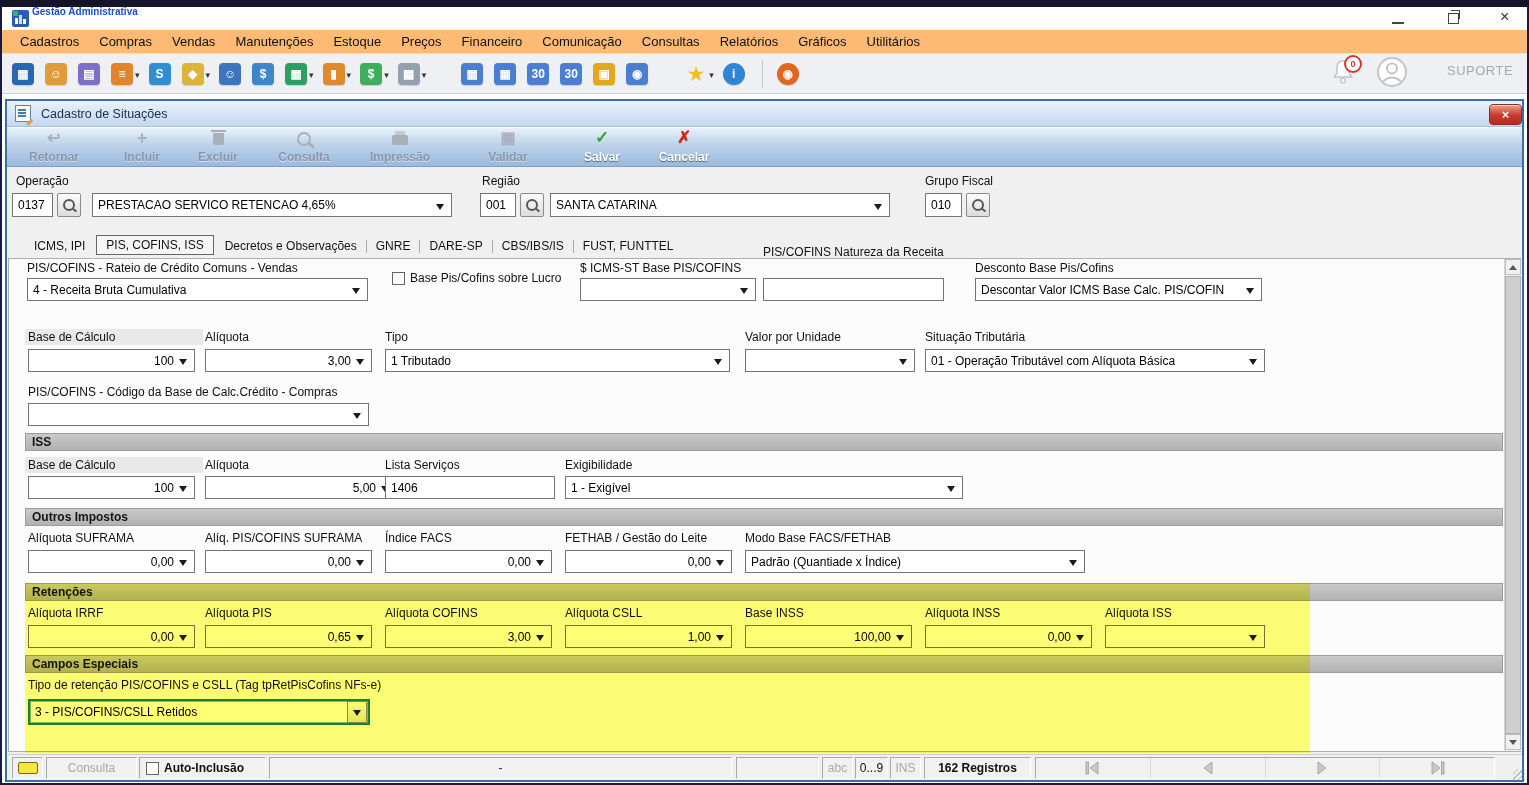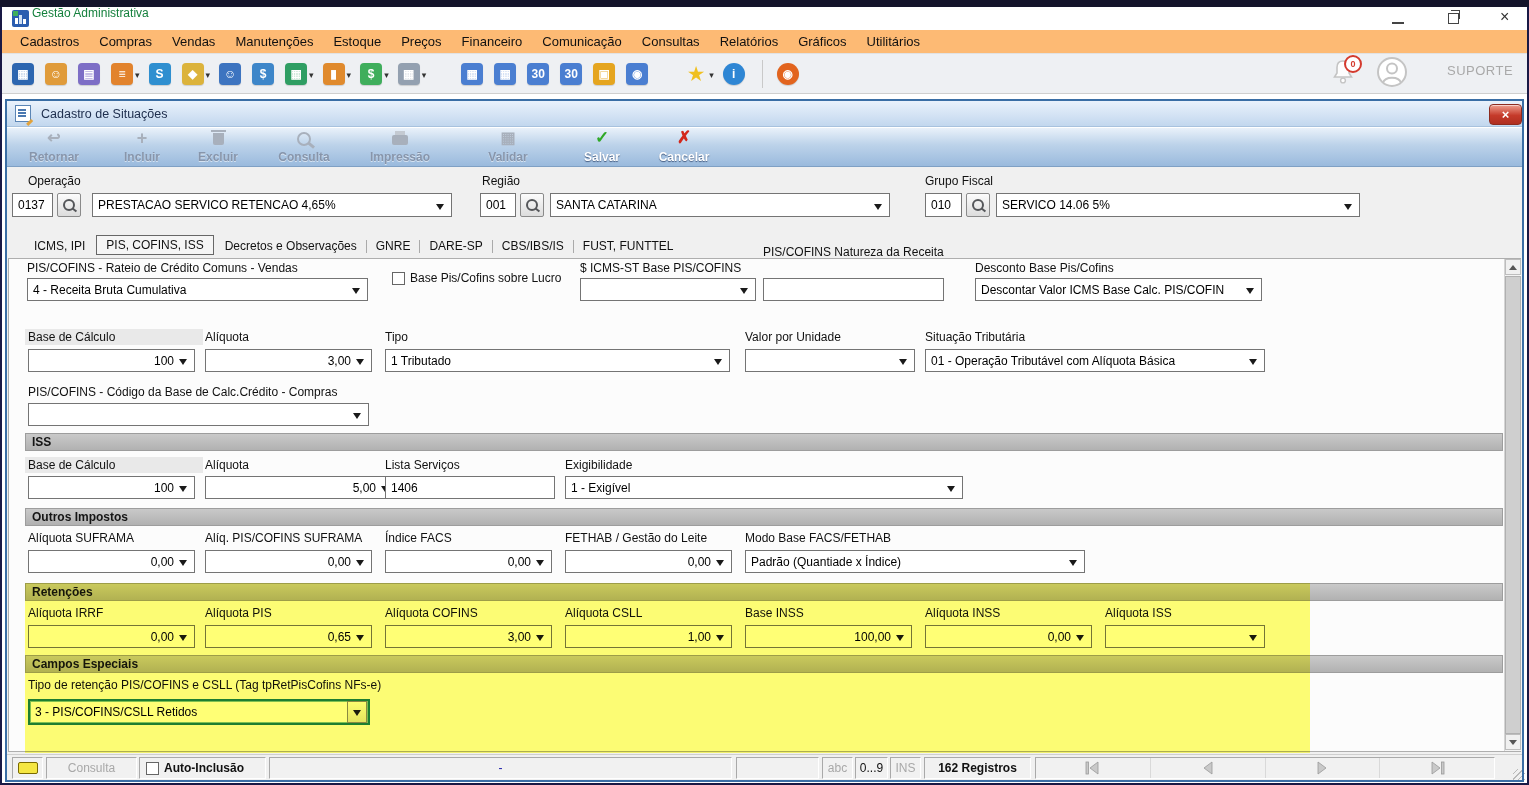--- a/index.html
+++ b/index.html
@@ -3,21 +3,21 @@
 <meta charset="utf-8">
 <style>
   html,body{margin:0;padding:0;background:#888;}
   .stage{position:relative;width:1529px;height:785px;background:#fff;
          font-family:"Liberation Sans",sans-serif;font-size:12px;color:#111;
          overflow:hidden;box-shadow:inset 0 0 0 2px #191945;}
   .abs{position:absolute;}
   
   .topstrip{left:0;top:0;width:1529px;height:7px;background:#14142b;}
   .titlebar{left:2px;top:7px;width:1525px;height:23px;background:#fff;display:flex;align-items:center;}
-  .apptitle{position:absolute;left:32px;top:6px;font-size:12px;color:#15803d;}
+  .apptitle{position:absolute;left:32px;top:6px;font-size:10px;color:#1d4ed8;font-weight:bold;}
   .wc-min{left:1392px;top:14px;width:12px;height:8px;border-bottom:2px solid #444;}
   .wc-rest{left:1448px;top:13px;width:9px;height:9px;border:1px solid #444;background:#fff;}
   .wc-rest::before{content:"";position:absolute;left:2px;top:-4px;width:8px;height:8px;border:1px solid #444;border-bottom:none;border-left:none;}
   .wc-close{left:1500px;top:8px;font-size:16px;color:#333;}
   .menubar{left:2px;top:30px;width:1525px;height:23px;background:#fdba74;display:flex;align-items:center;padding-left:8px;box-sizing:border-box;}
   .mi{padding:0 10px;font-size:13px;color:#111;white-space:nowrap;}
   .toolbar{left:2px;top:53px;width:1525px;height:41px;background:#eef0f3;border-top:1px solid #e2e2e2;border-bottom:1px solid #cfcfcf;box-sizing:border-box;}
   .tb-icons{position:absolute;left:10px;top:0;height:100%;display:flex;align-items:center;gap:9px;}
   .ti{display:flex;align-items:flex-end;}
   .ti.gap-left{margin-left:26px;}
@@ -285,21 +285,21 @@
     </div>
   <div class="ab en" style="left:560px">
     <span class="gi" style="color:#2fa826;font-size:17px">✓</span>
     <span class="lb">Salvar</span>
     </div>
   <div class="ab en" style="left:642px">
     <span class="gi" style="color:#d3271b;font-size:17px">✗</span>
     <span class="lb">Cancelar</span>
     </div>
 
-  <span class="lbl" style="left:28px;top:174px">Operação</span>
+  <span class="lbl" style="left:16px;top:174px">Operação</span>
   <div class="inp h24" style="left:12px;top:193px;width:41px">
       <span class="t">0137</span>
     </div>
   <div class="sbtn" style="left:57px;top:193px">
       <span class="mag"></span>
     </div>
   <div class="cb h24" style="left:92px;top:193px;width:360px">
       <span class="t">PRESTACAO SERVICO RETENCAO 4,65%</span>
       <span class="ar"></span>
     </div>
@@ -315,24 +315,20 @@
       <span class="t">SANTA CATARINA</span>
       <span class="ar"></span>
     </div>
 
   <span class="lbl" style="left:925px;top:174px">Grupo Fiscal</span>
   <div class="inp h24" style="left:925px;top:193px;width:37px">
       <span class="t">010</span>
     </div>
   <div class="sbtn" style="left:966px;top:193px">
       <span class="mag"></span>
-    </div>
-  <div class="cb h24" style="left:996px;top:193px;width:364px">
-      <span class="t">SERVICO 14.06 5%</span>
-      <span class="ar"></span>
     </div>
 
   <div class="abs tabs">
     <span class="tab">ICMS, IPI</span>
     <span class="tab act">PIS, COFINS, ISS</span>
     <span class="tab">Decretos e Observações</span>
       <span class="tsep"></span>
     <span class="tab">GNRE</span>
       <span class="tsep"></span>
     <span class="tab">DARE-SP</span>

